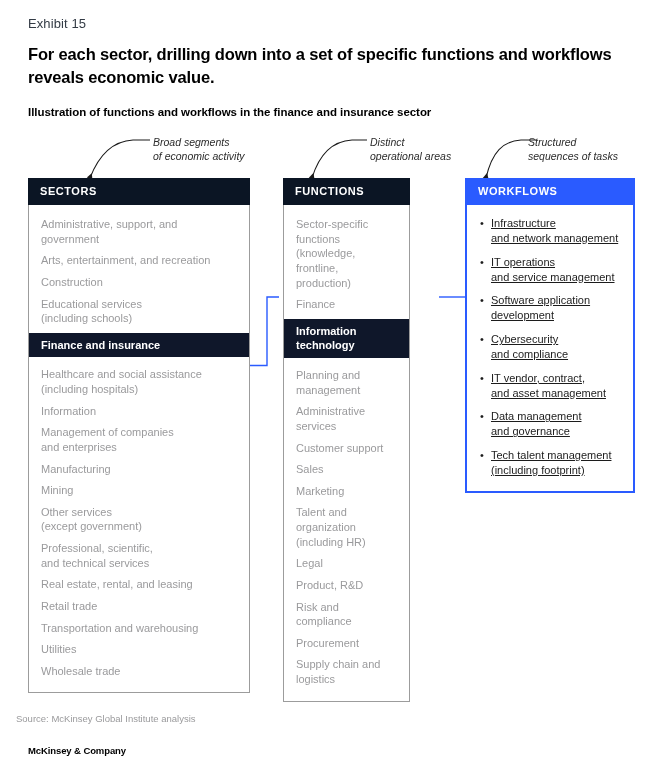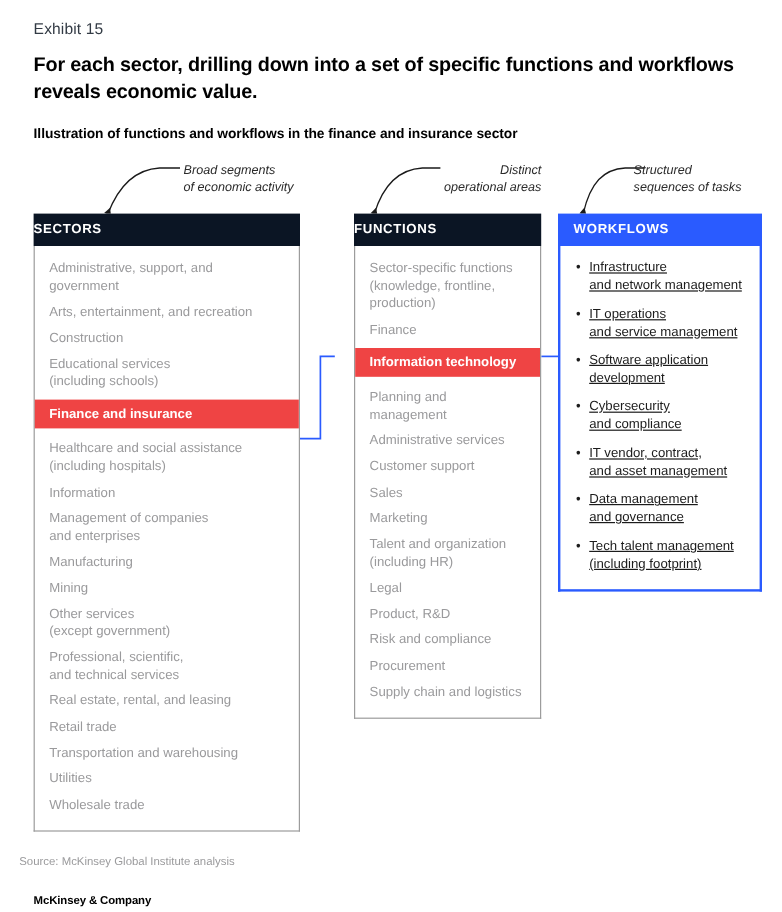--- a/index.html
+++ b/index.html
@@ -56,57 +56,58 @@
   
   .callout {
     position: absolute;
     font-size: 10.5px;
     font-style: italic;
     line-height: 1.34;
     color: #2b2b2b;
     white-space: pre-line;
   }
   .callout-1 { left: 153px; top: 135px; }
-  .callout-2 { left: 370px; top: 135px; text-align: right; }
+  .callout-2 { left: 370px; top: 135px; }
   .callout-3 { left: 528px; top: 135px; }
 
   svg.connector-layer {
     position: absolute;
     left: 0;
     top: 0;
     width: 652px;
     height: 760px;
     pointer-events: none;
   }
 
   
   .column {
     position: absolute;
     background: #ffffff;
   }
 
   .col-sectors   { left: 28px;  top: 178px; width: 222px; }
-  .col-functions { left: 295px; top: 178px; width: 156px; }
+  .col-functions { left: 283px; top: 178px; width: 127px; }
   .col-workflows { left: 465px; top: 178px; width: 170px; }
 
   .col-body {
     border: 1px solid #9c9c9c;
     border-top: none;
     background: #ffffff;
     padding: 12px 0 14px 0;
   }
   .col-workflows .col-body {
     border: 2px solid #2a5bff;
     border-top: none;
     padding: 11px 0 13px 0;
   }
 
   .col-header {
     height: 27px;
     line-height: 27px;
+    padding-left: 12px;
     font-size: 11px;
     font-weight: bold;
     letter-spacing: 0.55px;
     color: #ffffff;
     background: #0b1524;
   }
   .col-workflows .col-header {
     background: #2a5bff;
     padding-left: 13px;
   }
@@ -116,21 +117,21 @@
     padding: 0 12px;
     margin-bottom: 7px;
     font-size: 11px;
     line-height: 1.33;
     color: #9a9a9c;
     white-space: pre-line;
   }
   .row:last-child { margin-bottom: 0; }
 
   .row.highlighted {
-    background: #ef4444;
+    background: #0f172a;
     color: #ffffff;
     font-weight: bold;
     padding-top: 5px;
     padding-bottom: 5px;
     margin-top: 3px;
     margin-bottom: 10px;
   }
 
   
   .wf-row {

